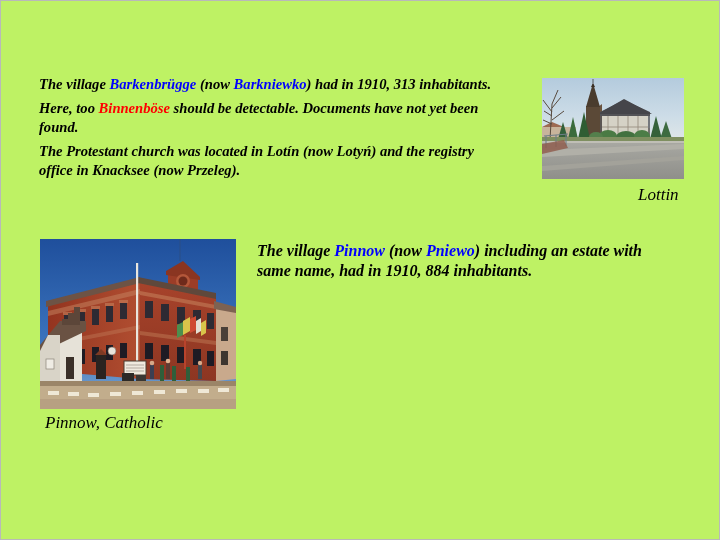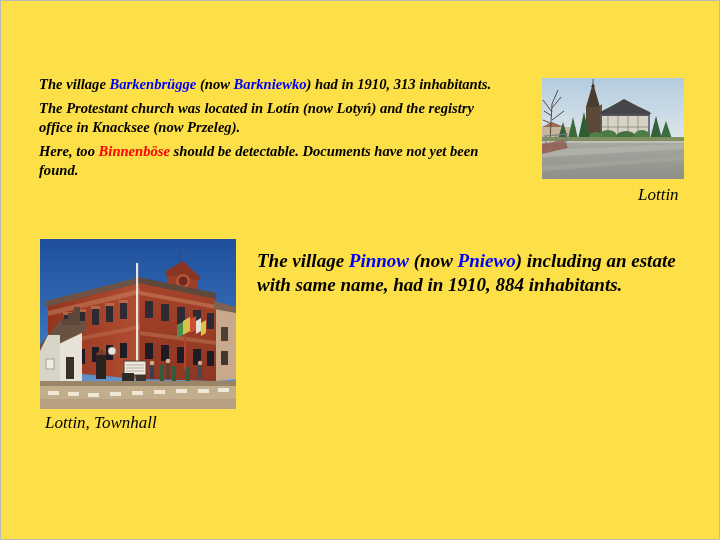--- a/index.html
+++ b/index.html
@@ -13,21 +13,21 @@
     position: relative;
     overflow: hidden;
     font-family: "Liberation Serif", "DejaVu Serif", serif;
   }
   #slide {
     position: absolute;
     left: 0; top: 0;
     width: 718px;
     height: 538px;
     border: 1px solid #b9b9b9;
-    background: #fde047;
+    background: #bef264;
     overflow: hidden;
   }
 
   
   .textblock {
     position: absolute;
     font-style: italic;
     font-weight: bold;
     color: #000000;
     line-height: 1.26;
@@ -36,23 +36,23 @@
   .para:last-child { margin-bottom: 0; }
 
   #block-barkenbruegge {
     left: 38px;
     top: 74px;
     width: 468px;
     font-size: 14.6px;
   }
   #block-pinnow {
     left: 256px;
-    top: 248px;
+    top: 240px;
     width: 420px;
-    font-size: 19px;
+    font-size: 16px;
   }
   #block-pinnow .spacer { display: block; height: 10px; }
 
   .blue { color: #0000ff; }
   .red  { color: #ff0000; }
 
   
   .caption {
     position: absolute;
     font-style: italic;
@@ -84,23 +84,23 @@
   .photo svg { display: block; width: 100%; height: 100%; }
 </style>
 </head>
 <body>
 
 <div id="slide">
 
   <div id="block-barkenbruegge" class="textblock">
     <p class="para"><span>The village </span><span class="blue">Barkenbrügge</span><span> (now </span><span class="blue">Barkniewko</span><span>) had in 1910, 313 inhabitants.</span></p>
 
+    <p class="para"><span>Here, too </span><span class="red">Binnenböse</span><span> should be detectable. Documents have not yet been found.</span></p>
+
     <p class="para">The Protestant church was located in Lotín  (now Lotyń) and the registry office in Knacksee (now Przeleg).</p>
-
-    <p class="para"><span>Here, too </span><span class="red">Binnenböse</span><span> should be detectable. Documents have not yet been found.</span></p>
   </div>
 
   <div id="photo-lottin" class="photo">
     <svg viewBox="0 0 142 101" preserveAspectRatio="none">
       <defs>
         <linearGradient id="lottinSky" x1="0" y1="0" x2="0" y2="1">
           <stop offset="0%" stop-color="#b4cbdd"></stop>
           <stop offset="60%" stop-color="#ccdce7"></stop>
           <stop offset="100%" stop-color="#dfe6e8"></stop>
         </linearGradient>
@@ -323,21 +323,21 @@
         <rect x="92" y="152" width="11" height="4"></rect>
         <rect x="114" y="151" width="11" height="4"></rect>
         <rect x="136" y="150" width="11" height="4"></rect>
         <rect x="158" y="150" width="11" height="4"></rect>
         <rect x="178" y="149" width="11" height="4"></rect>
       </g>
 
       <rect x="0" y="160" width="196" height="10" fill="#b09a7c" opacity="0.65"></rect>
     </svg>
   </div>
-  <div id="caption-pinnow" class="caption">Lottin, Townhall</div>
+  <div id="caption-pinnow" class="caption">Pinnow, Catholic</div>
 
   <div id="block-pinnow" class="textblock">
     <p class="para"><span>The village </span><span class="blue">Pinnow</span><span> (now </span><span class="blue">Pniewo</span><span>) including an estate with same name, had in 1910, 884 inhabitants.</span></p>
 
 
     <span class="spacer"></span>
 
   </div>
 
 </div>

